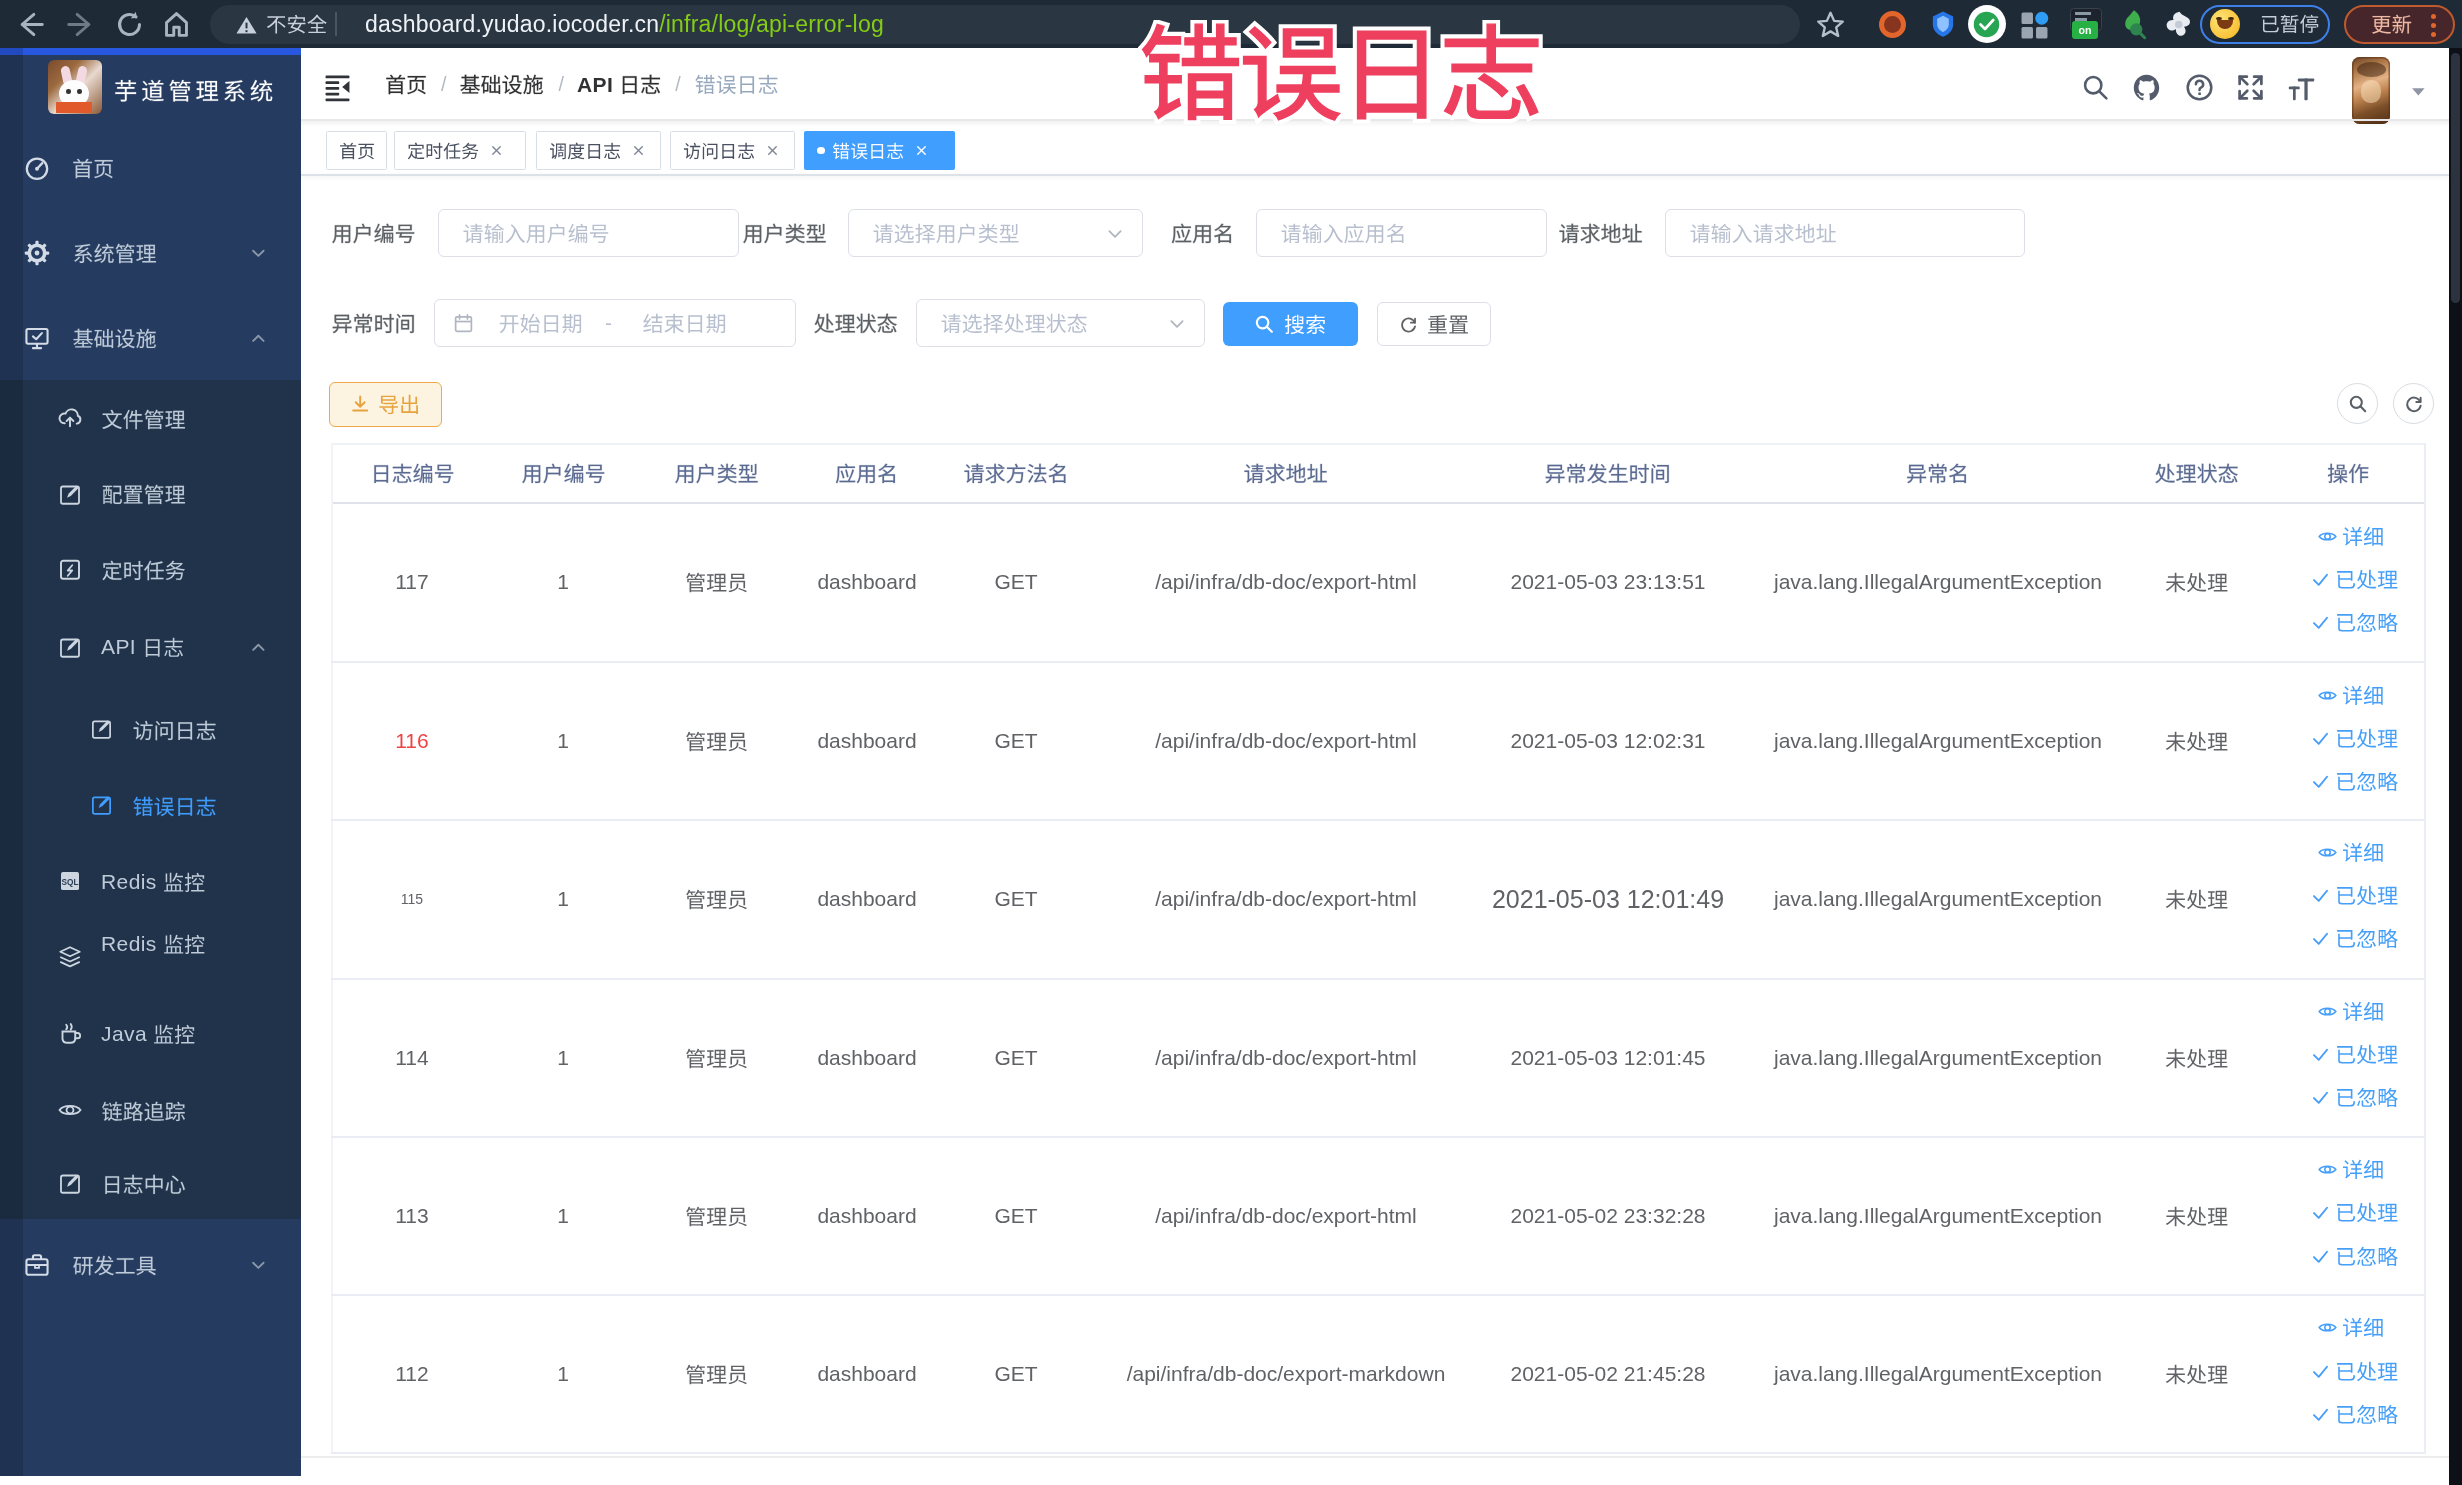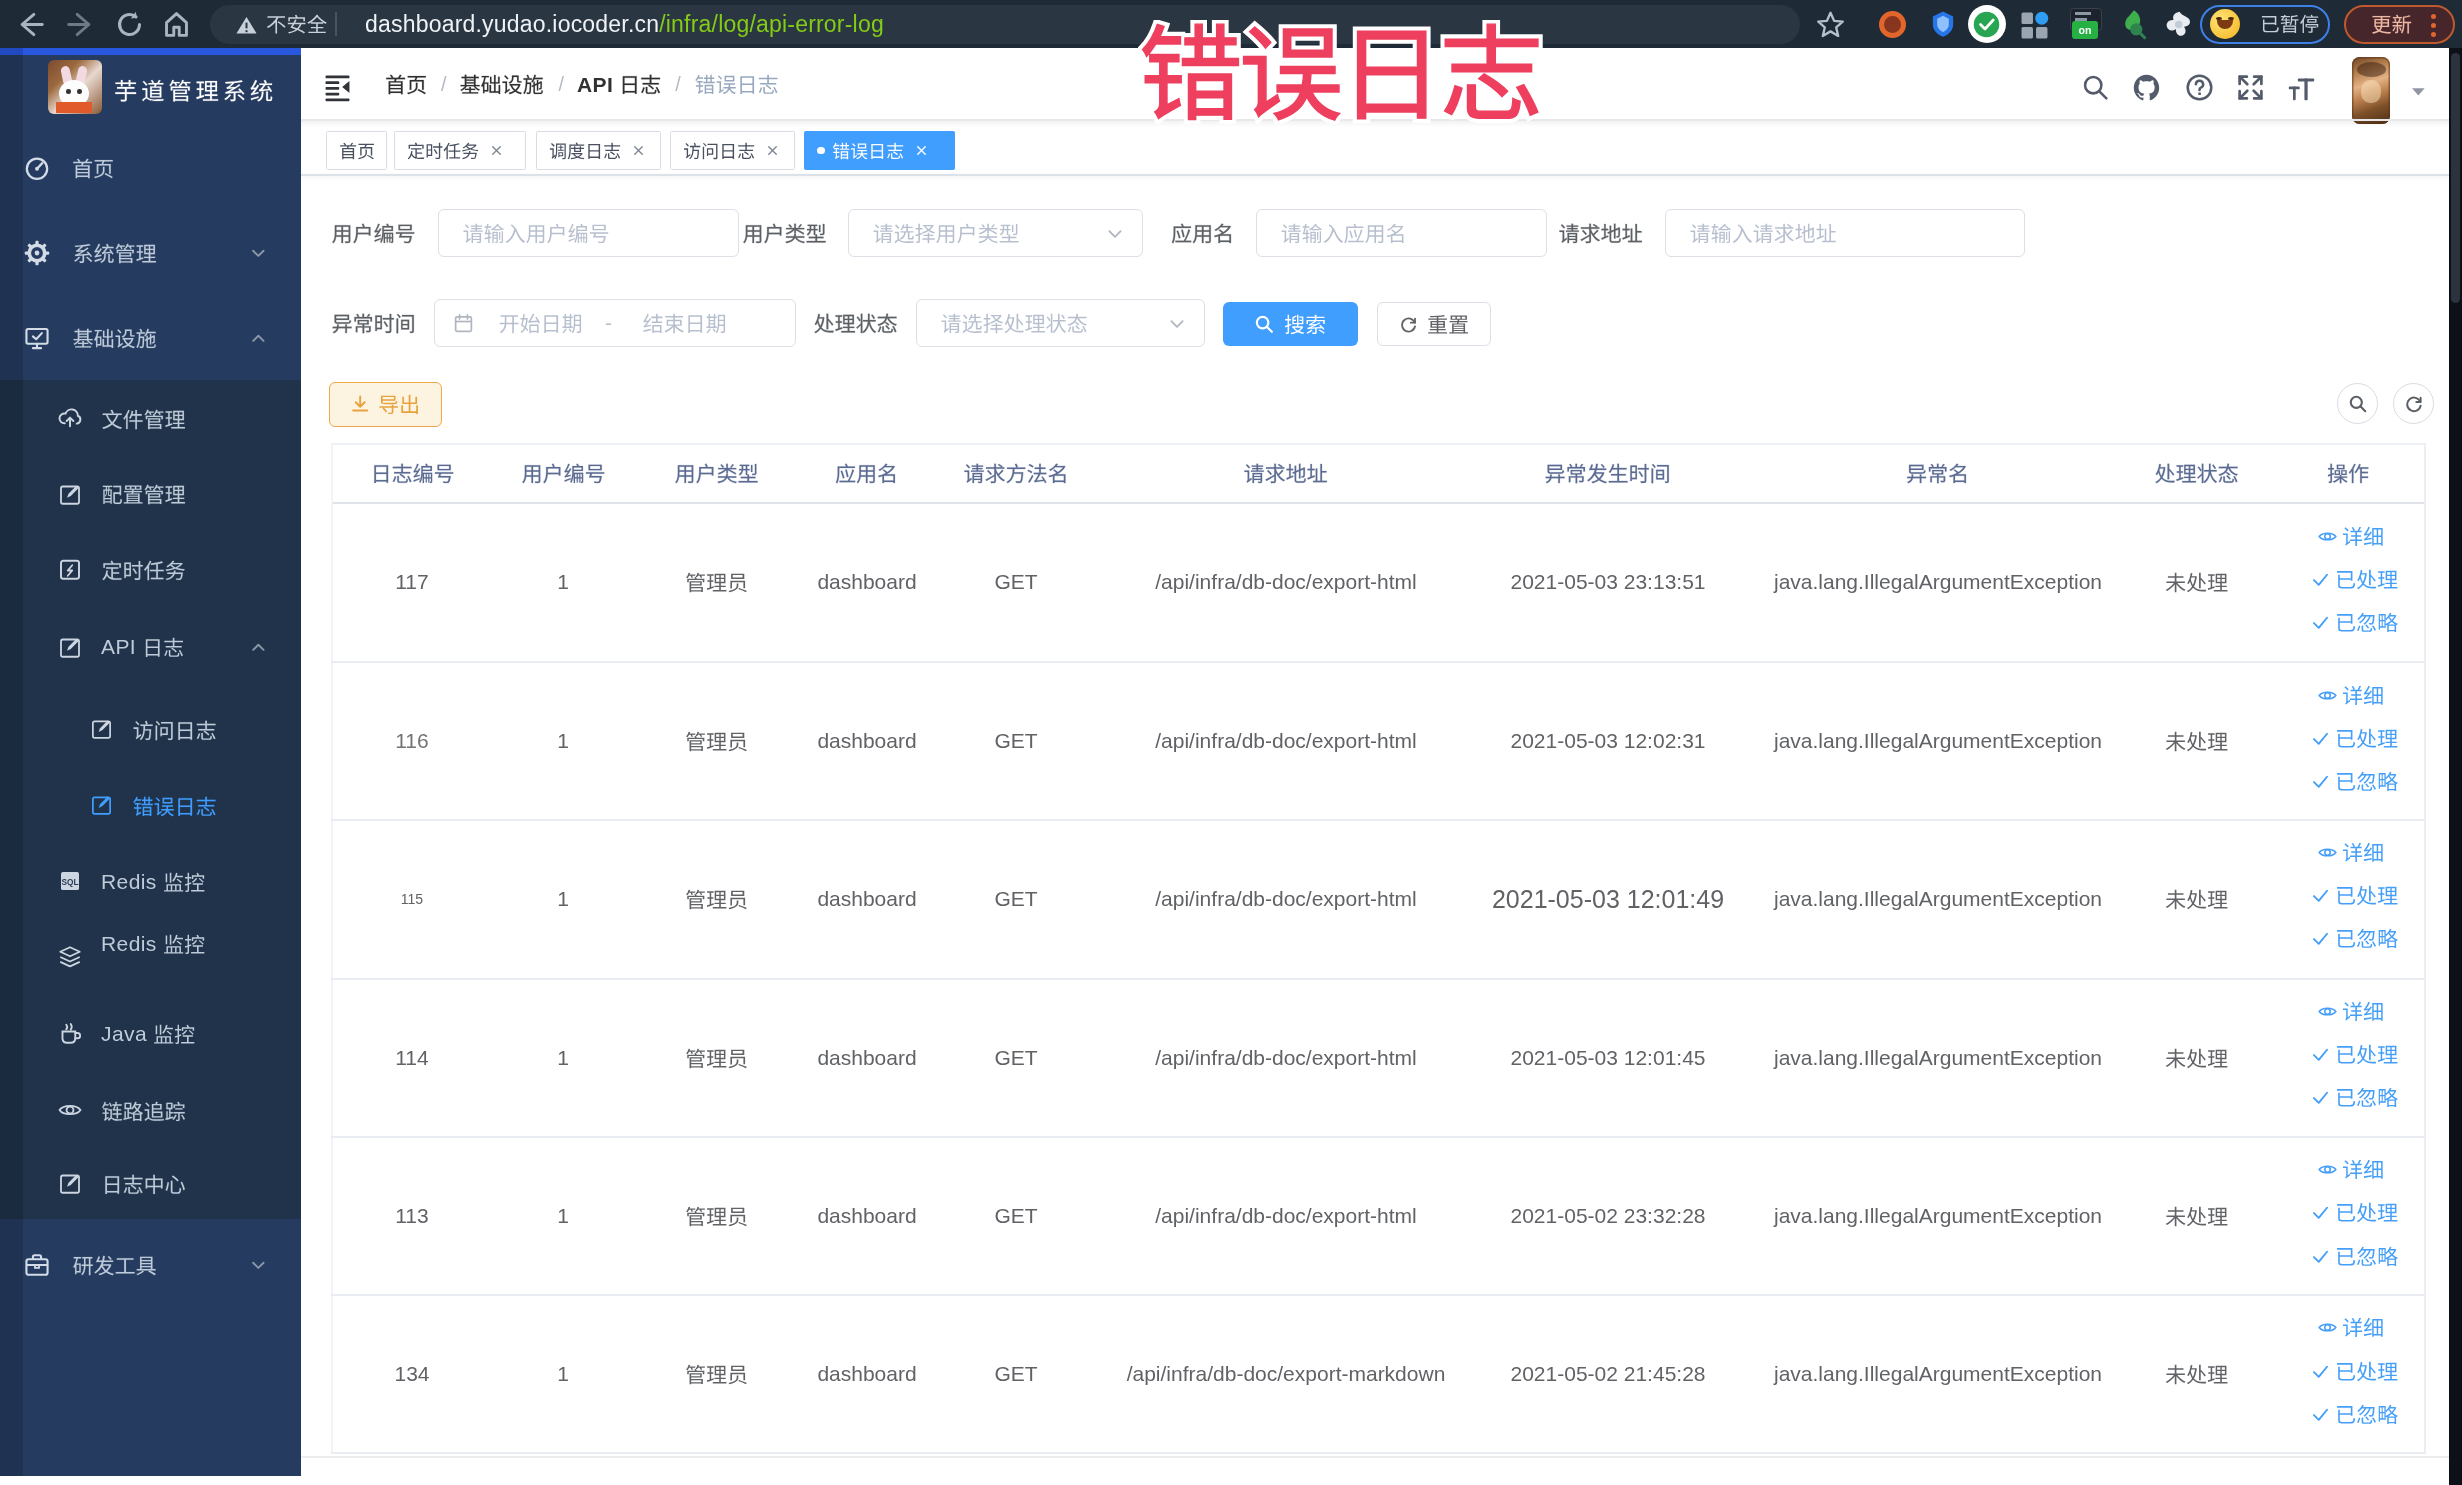--- a/index.html
+++ b/index.html
@@ -1114,21 +1114,21 @@
           <svg class="k" width="64" height="21" viewBox="0 0 85 28">
             <g fill="#459ff8" transform="translate(0,24.6) scale(0.02800,-0.02800)">
               <use href="#c5df2" x="0"></use>
               <use href="#c5ffd" x="1000"></use>
               <use href="#c7565" x="2000"></use>
             </g>
           </svg>
         </div>
       </div>
     </div>
-    <div class="abs" style="left:111px;top:678px;width:454px;margin-left:-227px;text-align:center;font-size:21px;color:#737373;line-height:30px;height:30px">116</div>
+    <div class="abs" style="left:111px;top:678px;width:454px;margin-left:-227px;text-align:center;font-size:21px;color:#ef4444;line-height:30px;height:30px">116</div>
     <div class="abs" style="left:262px;top:678px;width:454px;margin-left:-227px;text-align:center;font-size:21px;color:#606266;line-height:30px;height:30px">1</div>
     <div class="abs f" style="left:384px;top:678px;height:30px">
       <svg class="k" width="64" height="21" viewBox="0 0 85 28">
         <g fill="#606266" transform="translate(0,24.6) scale(0.02800,-0.02800)">
           <use href="#c7ba1" x="0"></use>
           <use href="#c7406" x="1000"></use>
           <use href="#c5458" x="2000"></use>
         </g>
       </svg>
     </div>
@@ -1406,21 +1406,21 @@
           <svg class="k" width="64" height="21" viewBox="0 0 85 28">
             <g fill="#459ff8" transform="translate(0,24.6) scale(0.02800,-0.02800)">
               <use href="#c5df2" x="0"></use>
               <use href="#c5ffd" x="1000"></use>
               <use href="#c7565" x="2000"></use>
             </g>
           </svg>
         </div>
       </div>
     </div>
-    <div class="abs" style="left:111px;top:1311px;width:454px;margin-left:-227px;text-align:center;font-size:21px;color:#606266;line-height:30px;height:30px">134</div>
+    <div class="abs" style="left:111px;top:1311px;width:454px;margin-left:-227px;text-align:center;font-size:21px;color:#606266;line-height:30px;height:30px">112</div>
     <div class="abs" style="left:262px;top:1311px;width:454px;margin-left:-227px;text-align:center;font-size:21px;color:#606266;line-height:30px;height:30px">1</div>
     <div class="abs f" style="left:384px;top:1311px;height:30px">
       <svg class="k" width="64" height="21" viewBox="0 0 85 28">
         <g fill="#606266" transform="translate(0,24.6) scale(0.02800,-0.02800)">
           <use href="#c7ba1" x="0"></use>
           <use href="#c7406" x="1000"></use>
           <use href="#c5458" x="2000"></use>
         </g>
       </svg>
     </div>

